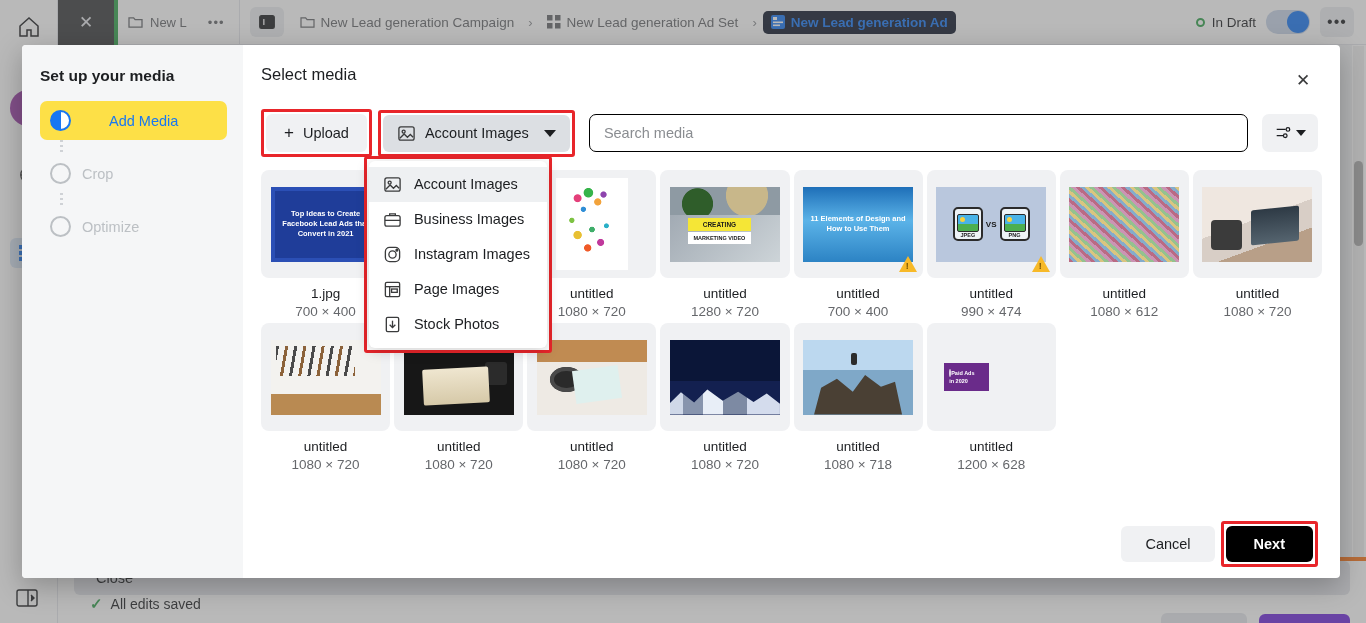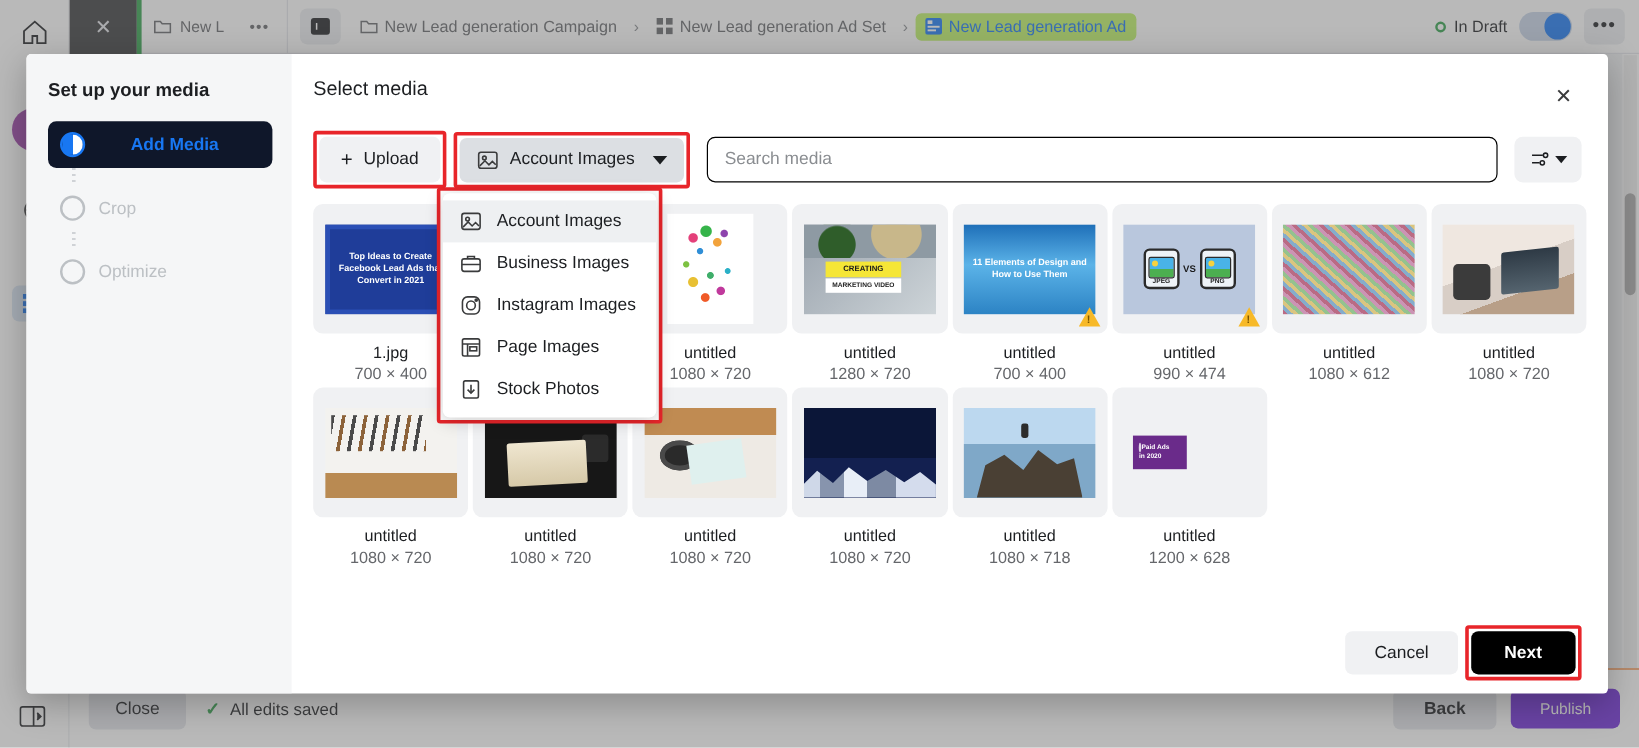--- a/index.html
+++ b/index.html
@@ -72,21 +72,21 @@
   .panel-toggle {
     width: 34px; height: 30px; border-radius: 6px; background: #ebedf0;
     display: flex; align-items: center; justify-content: center;
     margin-left: 10px; margin-right: 8px;
   }
   .breadcrumb { display: flex; align-items: center; gap: 6px; font-size: 13.5px; }
   .crumb {
     display: flex; align-items: center; gap: 6px;
     padding: 4px 8px; border-radius: 5px; color: #65676b; white-space: nowrap;
   }
-  .crumb.active { background: #bef264; color: #1877f2; }
+  .crumb.active { background: #0f172a; color: #1877f2; font-weight: bold; }
   .crumb-sep { color: #8a8d91; font-size: 13px; }
 
   .topbar-right {
     margin-left: auto; display: flex; align-items: center; gap: 10px;
     padding-right: 12px;
   }
   .status-draft { display:flex; align-items:center; gap:7px; font-size:13.5px; color:#1c1e21; }
   .status-dot { width:9px;height:9px;border-radius:50%;border:2px solid #31a24c; }
   .toggle {
     width: 44px; height: 24px; border-radius: 12px; background: #c6d4e8;
@@ -98,22 +98,22 @@
   }
   .kebab {
     width: 34px; height: 30px; border-radius:6px; background:#ebedf0;
     display:flex; align-items:center;justify-content:center;
     font-size: 16px; color:#1c1e21; letter-spacing:1px;
   }
 
   
   .bottombar {
     position: absolute; left: 58px; right: 0; bottom: 0; height: 66px;
-    background: #ffffff; border-top: 1px solid #f97316;
-    display: flex; align-items: center; padding: 0 16px;
+    background: #ffffff; border-top: 4px solid #f97316;
+    display: flex; padding: 0 16px; flex-direction: column;
   }
   .btn-close-bg {
     padding: 9px 22px; border-radius: 6px; background: #e4e6eb;
     font-size: 14.5px; color: #1c1e21;
   }
   .edits-saved { display:flex;align-items:center;gap:8px;margin-left:16px;font-size:14px;color:#1c1e21; }
   .check { color:#31a24c; font-size:15px; font-weight:bold; }
   .bottom-right { margin-left:auto; display:flex; align-items:center; gap:12px; }
   .btn-back { padding:9px 26px;border-radius:6px;background:#e4e6eb;font-size:14.5px;color:#1c1e21;font-weight:bold; }
   .btn-publish { padding:9px 24px;border-radius:6px;background:#6d28d9;color:#fff;font-size:13px; }
@@ -151,21 +151,21 @@
   .modal-left {
     width: 221px; background: #f5f6f7; flex: none;
     padding: 22px 16px 0 18px;
   }
   .modal-left h3 { font-size: 15.5px; color: #1c1e21; margin-bottom: 16px; }
   .step {
     display: flex; align-items: center; gap: 11px;
     padding: 9px 10px; border-radius: 7px; font-size: 14.5px;
     position: relative;
   }
-  .step.active { background: #0f172a; color: #1877f2; font-weight: bold; gap: 38px; }
+  .step.active { background: #fde047; color: #1877f2; font-weight: normal; gap: 38px; }
   .step.inactive { color: #bcc0c4; }
   .step-circle {
     width: 21px; height: 21px; border-radius: 50%;
     border: 2px solid #bcc0c4; flex: none;
   }
   .step.active .step-circle {
     border-color: #1877f2;
     background: linear-gradient(90deg, #1877f2 50%, #ffffff 50%);
   }
   .connector {

